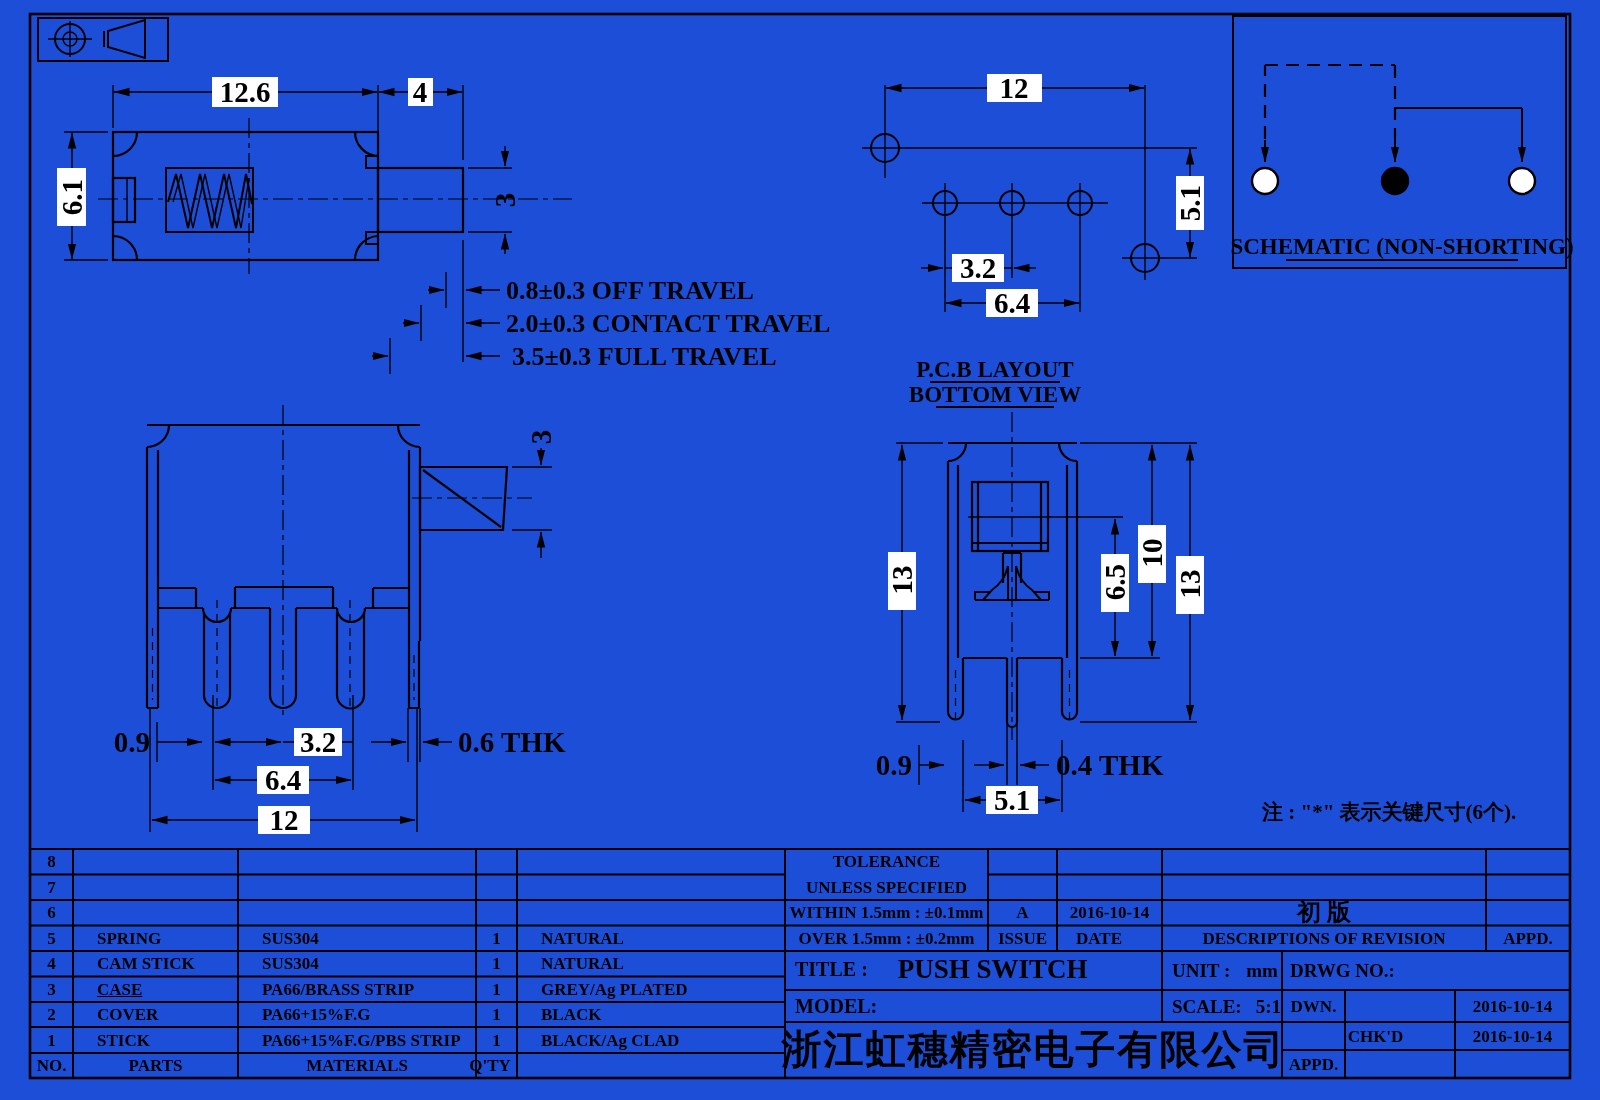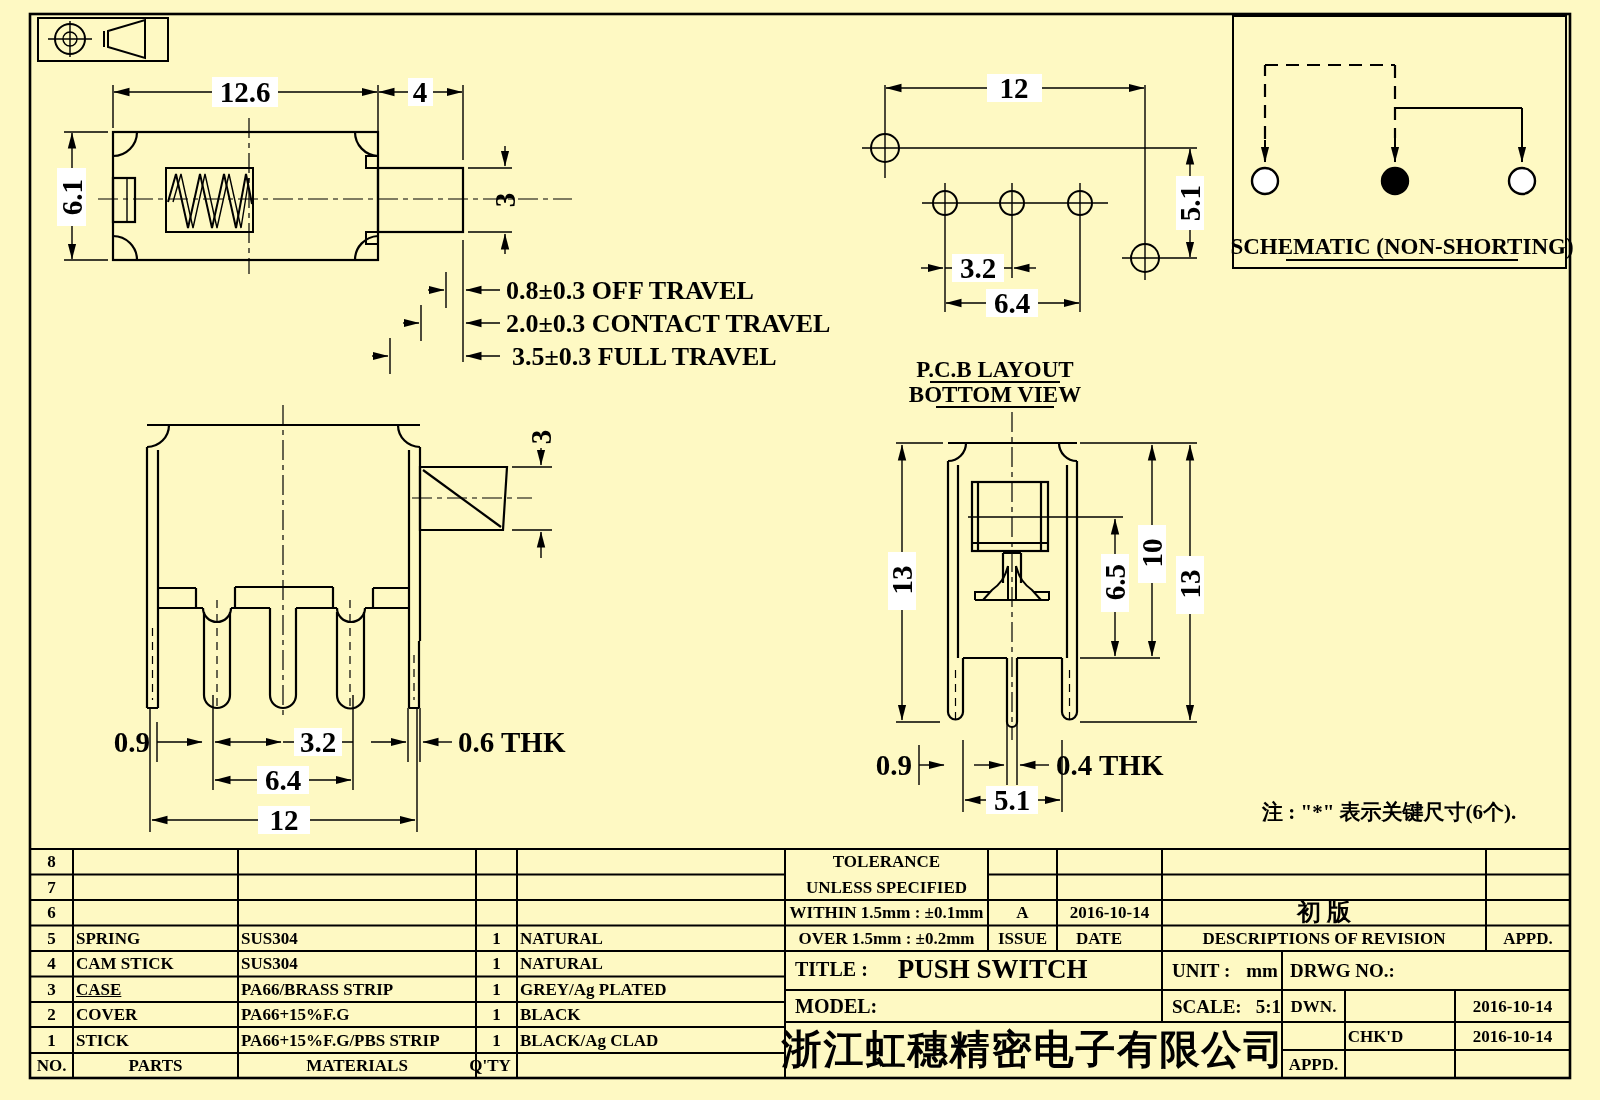--- a/index.html
+++ b/index.html
@@ -1,33 +1,33 @@
 <!DOCTYPE html>
 <html><head>
 <meta charset="utf-8">
 <style>
   html,body{margin:0;padding:0;background:#fff;}
-  #sheet{position:relative;width:1600px;height:1100px;background:#fef9c3;overflow:hidden;
+  #sheet{position:relative;width:1600px;height:1100px;background:#1d4ed8;overflow:hidden;
          font-family:"Liberation Serif","DejaVu Serif",serif;}
   svg{position:absolute;left:0;top:0;}
   .ln{stroke:#000;stroke-width:2.2;fill:none;}
   .lw{stroke:#000;stroke-width:2;fill:none;}
   .th{stroke:#000;stroke-width:1.4;fill:none;}
   .tb{stroke:#000;stroke-width:2;fill:none;}
   .bd{stroke:#000;stroke-width:2.6;fill:none;}
   .cl{stroke:#000;stroke-width:1.2;fill:none;stroke-dasharray:20 5 5 5;}
   .hd{stroke:#000;stroke-width:2.2;fill:none;stroke-dasharray:13 8;}
   .sd{stroke:#000;stroke-width:1.2;fill:none;stroke-dasharray:8 6;}
   .wh{fill:#fff;stroke:none;}
   text.t{font-family:"Liberation Serif","DejaVu Serif",serif;font-weight:bold;fill:#000;}
   .d29{font-size:29px;} .d26{font-size:26px;} .d23{font-size:23px;} .d21{font-size:21px;}
   .cell{position:absolute;font-family:"Liberation Serif","DejaVu Serif",serif;font-weight:bold;
         color:#000;display:flex;align-items:center;font-size:17px;line-height:1;white-space:nowrap;}
   .ctr{justify-content:center;}
-  .pad{padding-left:3px;}
+  .pad{padding-left:24px;}
 </style>
 </head>
 <body>
 
 <div id="sheet">
 <svg width="1600" height="1100" viewBox="0 0 1600 1100">
   <defs>
     <marker id="arr" markerWidth="20" markerHeight="14" refX="15.5" refY="7" orient="auto" markerUnits="userSpaceOnUse">
       <path d="M0,2.8 L16,7 L0,11.2 Z" fill="#000"></path>
     </marker>

